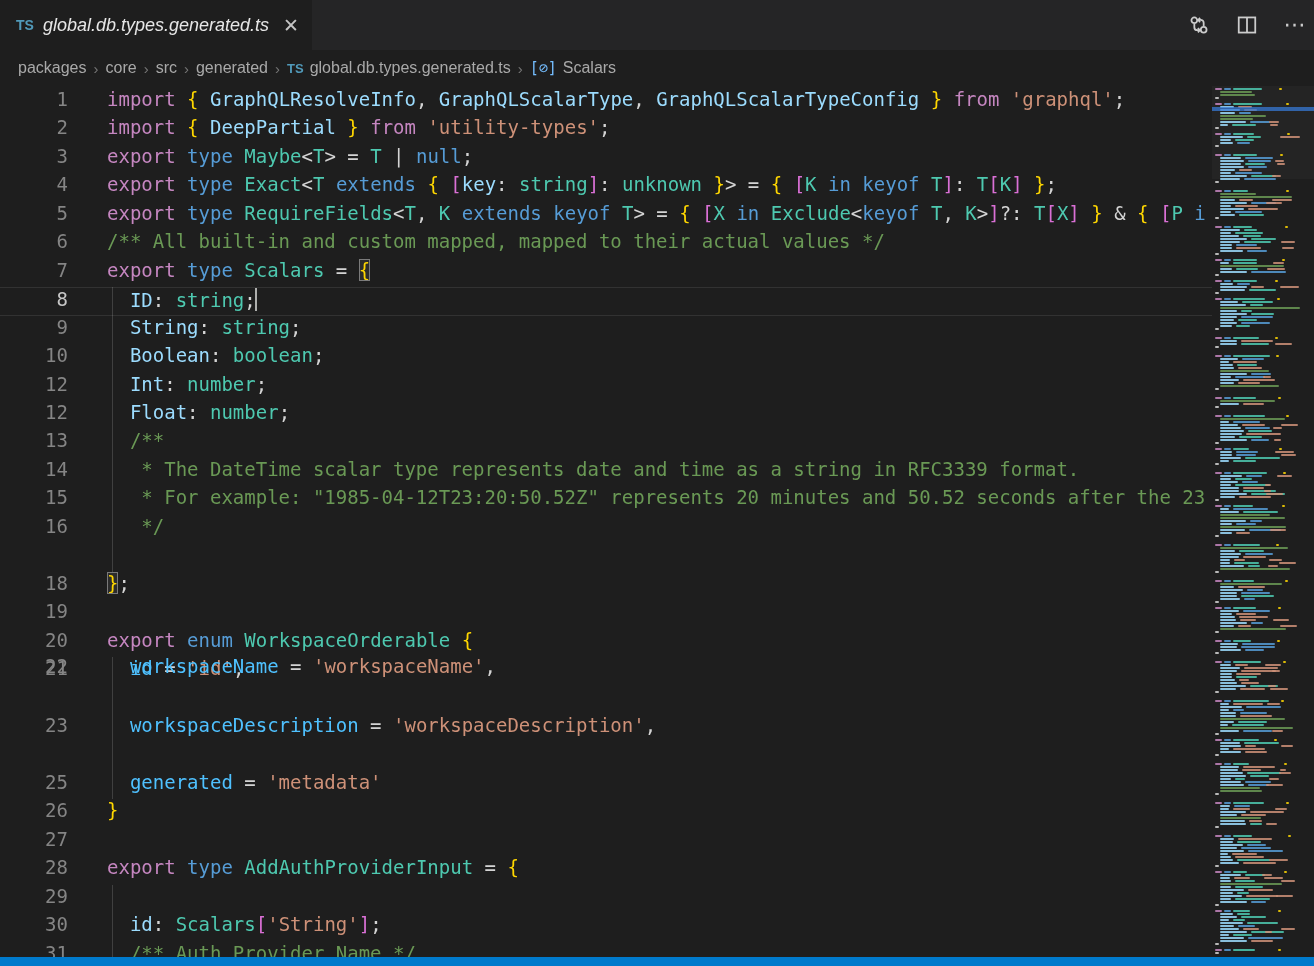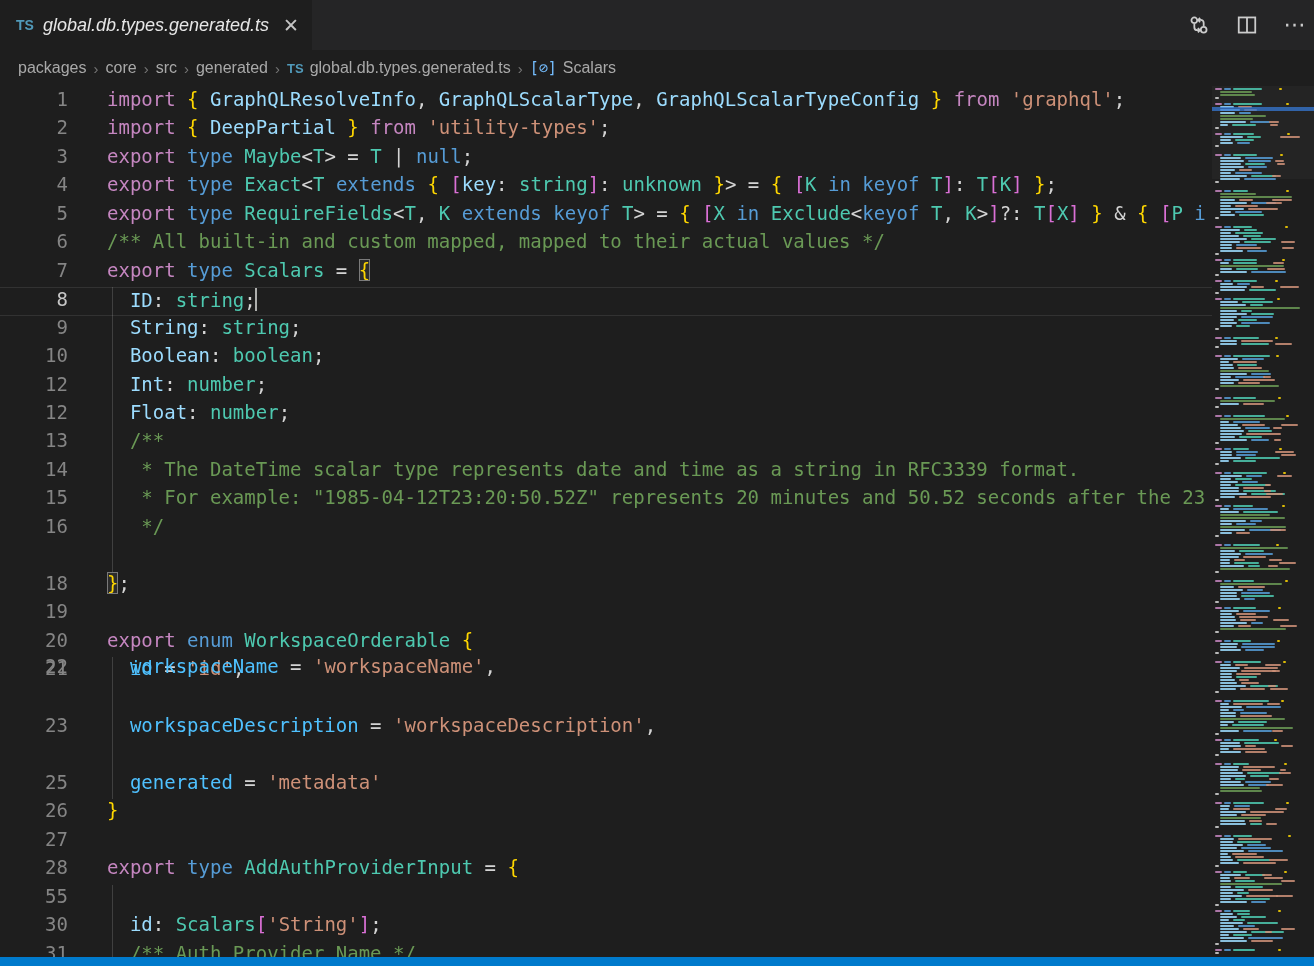--- a/index.html
+++ b/index.html
@@ -114,21 +114,21 @@
     <div class="row" style="top: 485.65px;"><span class="ln">18</span><span class="code"><span class="bx" style="color: rgb(255, 215, 0);">}</span><span style="color: rgb(212, 212, 212);">;</span></span></div>
     <div class="row" style="top: 514.1px;"><span class="ln">19</span><span class="code"></span></div>
     <div class="row" style="top: 542.55px;"><span class="ln">20</span><span class="code"><span style="color: rgb(197, 134, 192);">export</span><span style="color: rgb(212, 212, 212);"> </span><span style="color: rgb(86, 156, 214);">enum</span><span style="color: rgb(212, 212, 212);"> </span><span style="color: rgb(78, 201, 176);">WorkspaceOrderable</span><span style="color: rgb(212, 212, 212);"> </span><span style="color: rgb(255, 215, 0);">{</span></span></div>
     <div class="row" style="top: 571px;"><span class="ln">21</span><span class="code"><span style="color: rgb(212, 212, 212);">  </span><span style="color: rgb(79, 193, 255);">id</span><span style="color: rgb(212, 212, 212);"> = </span><span style="color: rgb(206, 145, 120);">'id'</span><span style="color: rgb(212, 212, 212);">,</span></span></div>
     <div class="row" style="top: 569px;"><span class="ln">22</span><span class="code"><span style="color: rgb(212, 212, 212);">  </span><span style="color: rgb(79, 193, 255);">workspaceName</span><span style="color: rgb(212, 212, 212);"> = </span><span style="color: rgb(206, 145, 120);">'workspaceName'</span><span style="color: rgb(212, 212, 212);">,</span></span></div>
     <div class="row" style="top: 627.9px;"><span class="ln">23</span><span class="code"><span style="color: rgb(212, 212, 212);">  </span><span style="color: rgb(79, 193, 255);">workspaceDescription</span><span style="color: rgb(212, 212, 212);"> = </span><span style="color: rgb(206, 145, 120);">'workspaceDescription'</span><span style="color: rgb(212, 212, 212);">,</span></span></div>
     <div class="row" style="top: 684.8px;"><span class="ln">25</span><span class="code"><span style="color: rgb(212, 212, 212);">  </span><span style="color: rgb(79, 193, 255);">generated</span><span style="color: rgb(212, 212, 212);"> = </span><span style="color: rgb(206, 145, 120);">'metadata'</span></span></div>
     <div class="row" style="top: 713.25px;"><span class="ln">26</span><span class="code"><span style="color: rgb(255, 215, 0);">}</span></span></div>
     <div class="row" style="top: 741.7px;"><span class="ln">27</span><span class="code"></span></div>
     <div class="row" style="top: 770.15px;"><span class="ln">28</span><span class="code"><span style="color: rgb(197, 134, 192);">export</span><span style="color: rgb(212, 212, 212);"> </span><span style="color: rgb(86, 156, 214);">type</span><span style="color: rgb(212, 212, 212);"> </span><span style="color: rgb(78, 201, 176);">AddAuthProviderInput</span><span style="color: rgb(212, 212, 212);"> = </span><span style="color: rgb(255, 215, 0);">{</span></span></div>
-    <div class="row" style="top: 798.6px;"><span class="ln">55</span></div>
+    <div class="row" style="top: 798.6px;"><span class="ln">29</span></div>
     <div class="row" style="top: 827.05px;"><span class="ln">30</span><span class="code"><span style="color: rgb(212, 212, 212);">  </span><span style="color: rgb(156, 220, 254);">id</span><span style="color: rgb(212, 212, 212);">: </span><span style="color: rgb(78, 201, 176);">Scalars</span><span style="color: rgb(218, 112, 214);">[</span><span style="color: rgb(206, 145, 120);">'String'</span><span style="color: rgb(218, 112, 214);">]</span><span style="color: rgb(212, 212, 212);">;</span></span></div>
     <div class="row" style="top: 855.5px;"><span class="ln">31</span><span class="code"><span style="color: rgb(106, 153, 85);">  /** Auth Provider Name */</span></span></div>
   </div>
 
 <div class="minimap" id="minimap">
   <div class="mm-slider"></div>
 <div class="mm-seg" style="top: 2px; left: 3px; width: 7px; background: rgb(197, 134, 192); opacity: 0.85;"></div>
     <div class="mm-seg" style="top: 2px; left: 12px; width: 7px; background: rgb(86, 156, 214); opacity: 0.85;"></div>
     <div class="mm-seg" style="top: 2px; left: 21px; width: 28.7244px; background: rgb(78, 201, 176); opacity: 0.85;"></div>
     <div class="mm-seg" style="top: 2px; left: 67.0416px; width: 3px; background: rgb(255, 215, 0); opacity: 0.85;"></div>

